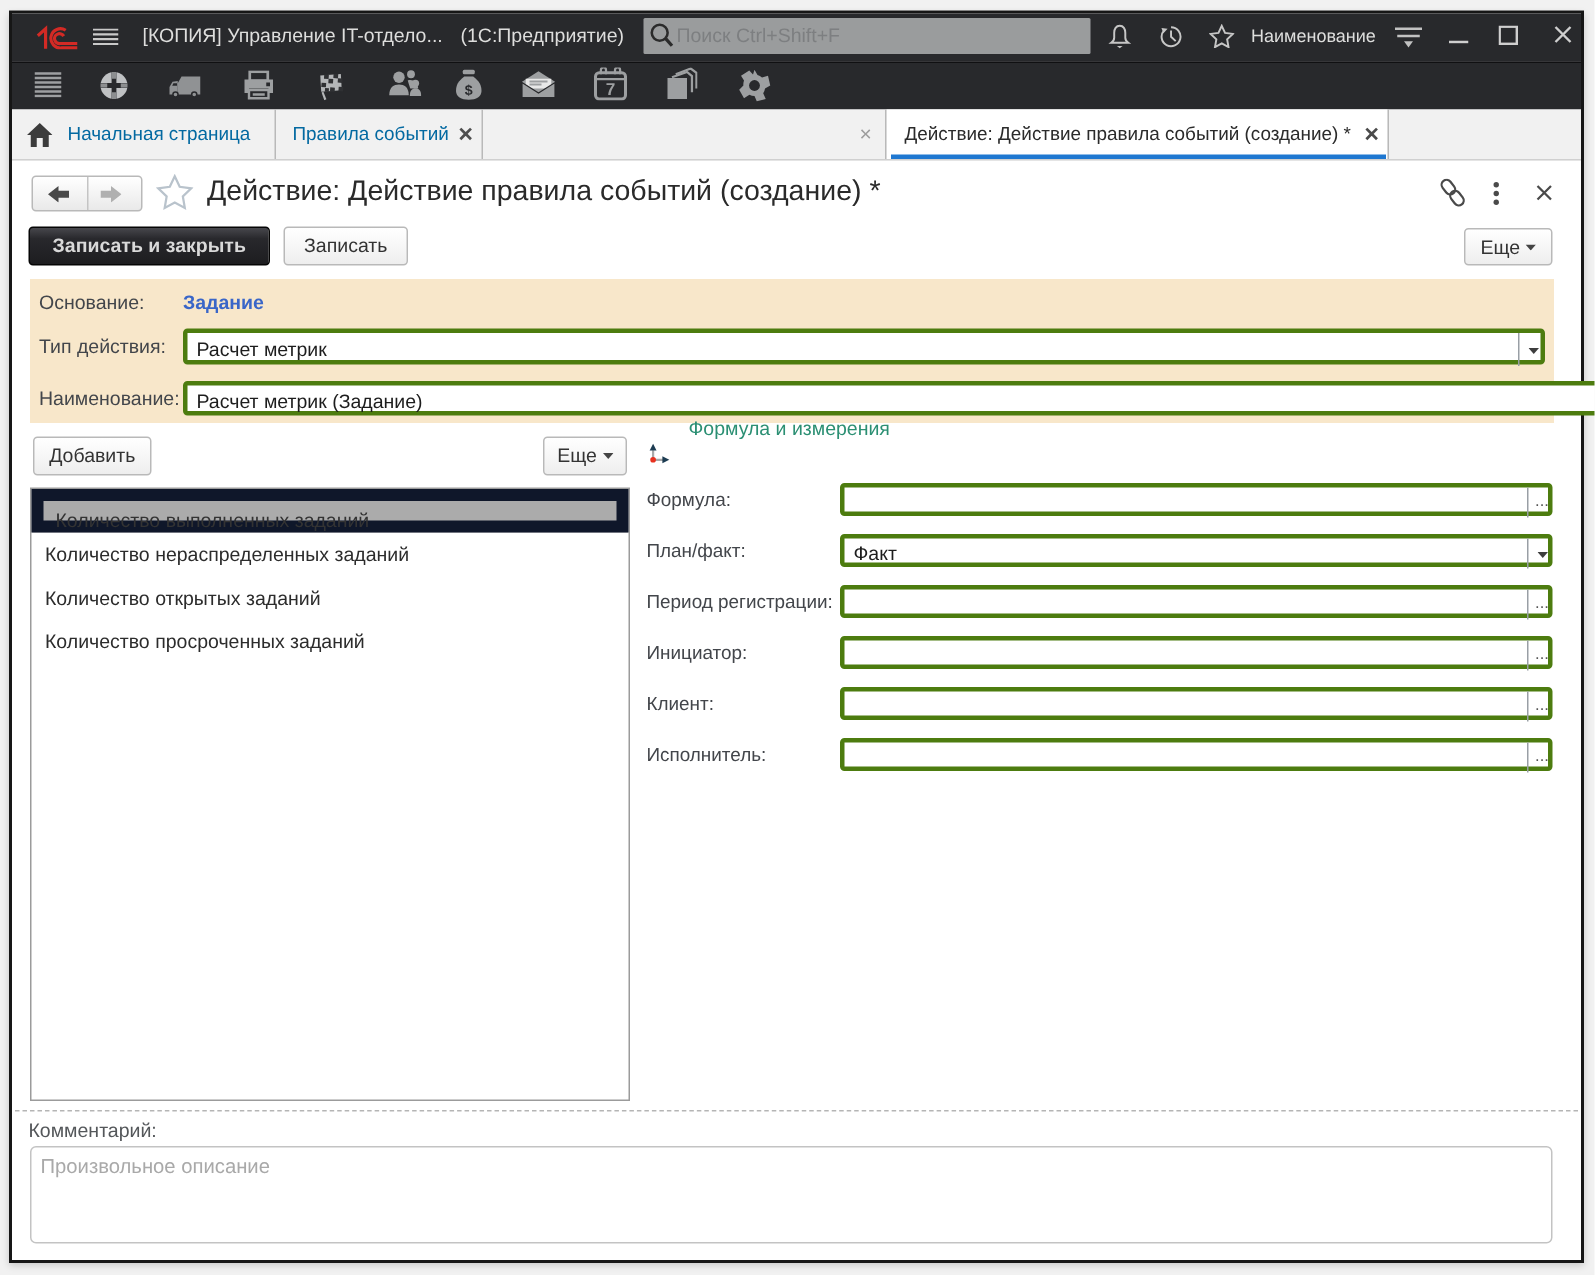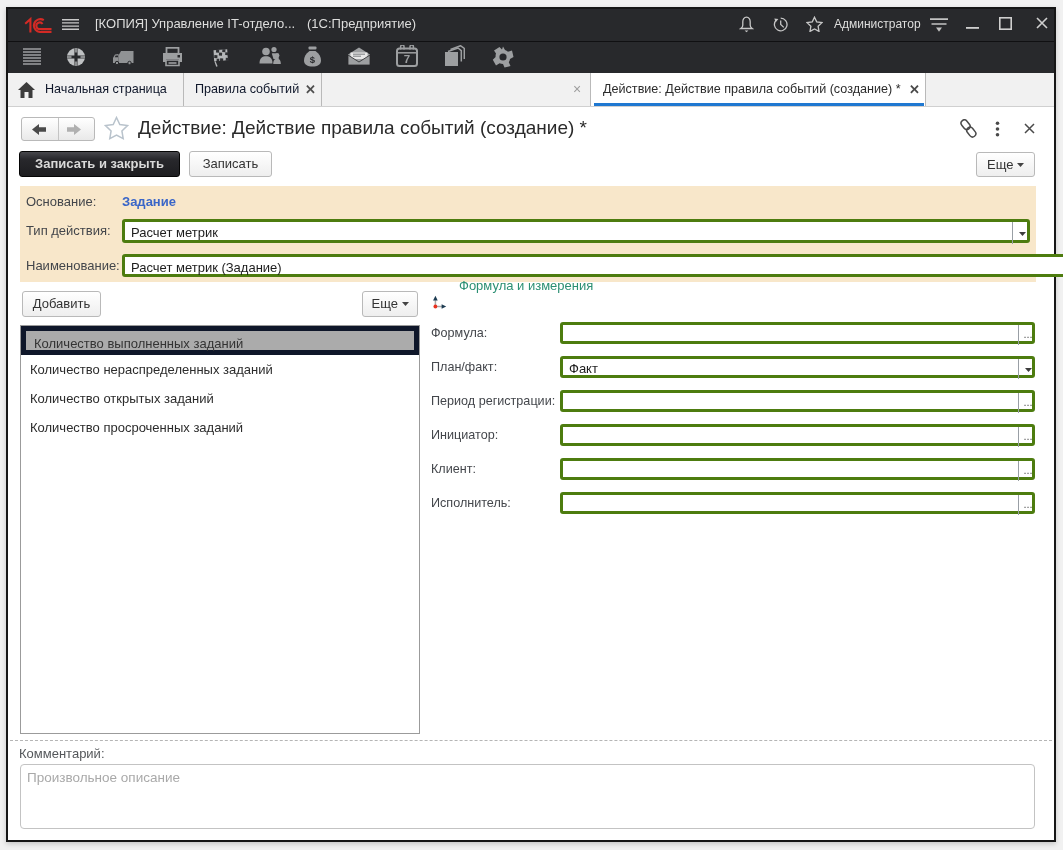--- a/index.html
+++ b/index.html
@@ -5,34 +5,34 @@
 * { margin:0; padding:0; box-sizing:border-box; }
 html,body { width:1063px; height:850px; }
 body { font-family:"Liberation Sans", sans-serif; font-size:13px; background:#f1f1f1; }
 #page { position:relative; width:1063px; height:850px; overflow:hidden; }
 .abs { position:absolute; }
 #win { position:absolute; left:6px; top:7px; width:1050px; height:835px; background:#ffffff; border:2px solid #161616; box-shadow:0 2px 5px rgba(0,0,0,0.18); }
 #titlebar { position:absolute; left:8px; top:9px; width:1046px; height:32px; background:#28292c; }
 #toolbar { position:absolute; left:8px; top:41px; width:1046px; height:32px; background:#28292c; border-top:1px solid #101012; }
 #tabbar { position:absolute; left:8px; top:73px; width:1046px; height:34px; background:#f1f1f1; border-bottom:1px solid #d0d0d0; }
 .tabsep { position:absolute; top:73px; width:1px; height:33px; background:#b9b9b9; }
-.tabtxt { position:absolute; top:73px; height:33px; line-height:33px; color:#0f172a; font-size:12.6px; }
+.tabtxt { position:absolute; top:73px; height:33px; line-height:33px; color:#0369a1; font-size:12.6px; }
 .tabx { position:absolute; top:73px; height:33px; line-height:33px; color:#9d9d9d; font-size:14px; }
 #activetab { position:absolute; left:591px; top:73px; width:334px; height:33px; background:#ffffff; }
 #tabline { position:absolute; left:594px; top:103px; width:330px; height:3px; background:#1f78d1; }
 .ttxt { color:#dededd; }
 .btn { position:absolute; background:linear-gradient(#ffffff,#eeeeee); border:1px solid #b9b9b9; border-radius:3px; color:#333; text-align:center; font-size:13px; }
 .darkbtn { position:absolute; background:linear-gradient(#47474c, #28282c 30%, #1d1d20); border:1px solid #050505; border-radius:3px; color:#d9d9d9; text-align:center; font-size:13px; font-weight:bold; }
 .inp { position:absolute; background:#fff; border:3px solid #4d7c0f; border-radius:3px; font-size:13px; color:#1d1d1d; }
 .inpseg { position:absolute; border-left:1px solid #999fa5; text-align:center; color:#444; }
 label.fl { position:absolute; color:#43464b; font-size:13px; }
 #beige { position:absolute; left:20px; top:186px; width:1016px; height:96px; background:#f8e7ca; }
 #list { position:absolute; left:20px; top:325px; width:400px; height:409px; background:#fff; border:1px solid #9b9b9b; }
 .lrow { position:absolute; left:0; width:398px; height:29px; line-height:29px; padding-left:9px; color:#2c2c2c; font-size:13px; }
-#selrow { position:absolute; left:0px; top:0px; width:398px; height:29px; line-height:26px; padding-left:8px; background:#ababab; border:5px solid #0f172a; color:#333; font-size:13px; }
+#selrow { position:absolute; left:0px; top:0px; width:398px; height:29px; line-height:26px; padding-left:8px; background:#ababab; border:8px solid #0f172a; color:#333; font-size:13px; }
 </style>
 </head>
 <body>
 <div id="page">
 <div id="win"></div>
 <div id="titlebar"></div>
 <div id="toolbar"></div>
 <div id="tabbar"></div>
 <div id="activetab"></div>
 <div id="tabline"></div>
@@ -44,34 +44,41 @@
     <path d="M22.5 8.1 A3.3 3.3 0 1 0 20.2 13 L31.5 13"></path>
   </g>
 </svg>
 <svg class="abs" style="left:62px;top:19px" width="17" height="11">
       <g stroke="#c9c9c9" stroke-width="1.4">
         <path d="M0 0.7h17M0 3.9h17M0 7.1h17M0 10.3h17"></path>
       </g>
     </svg>
 <div class="abs ttxt" style="left:95px;top:16px;font-size:13px">[КОПИЯ] Управление IT-отдело...</div>
 <div class="abs ttxt" style="left:307px;top:16px;font-size:13px">(1С:Предприятие)</div>
+<div class="abs" style="left:429px;top:12px;width:298px;height:24px;background:#9a9c9d;border-radius:1px;">
+  <svg class="abs" style="left:4px;top:3px" width="16" height="17" viewBox="0 0 16 17">
+        <circle cx="6.8" cy="6.8" r="5.3" fill="none" stroke="#2b2b2b" stroke-width="1.7"></circle>
+        <path d="M10.8 10.8 L15 15.5" stroke="#2b2b2b" stroke-width="2.2"></path>
+      </svg>
+  <div class="abs" style="left:22px;top:4px;color:#7d7f81;font-size:13px">Поиск Ctrl+Shift+F</div>
+</div>
 
 <svg class="abs" style="left:739px;top:16px" width="15" height="17" viewBox="0 0 15 17">
       <path d="M7.5 1.2 C5 1.2 3.8 3.3 3.8 5.8 L3.8 9.2 C3.8 10.6 3.1 11.6 1.8 12.5 L13.2 12.5 C11.9 11.6 11.2 10.6 11.2 9.2 L11.2 5.8 C11.2 3.3 10 1.2 7.5 1.2 Z" fill="none" stroke="#c6c6c6" stroke-width="1.3"></path>
       <path d="M5.6 14.6 L9.4 14.6 L7.5 16.2 Z" fill="#c6c6c6"></path>
     </svg>
 <svg class="abs" style="left:773px;top:17px" width="15" height="15" viewBox="0 0 15 15">
       <path d="M3.1 3.2 A6.3 6.3 0 1 0 7.7 1.2" fill="none" stroke="#c6c6c6" stroke-width="1.3"></path>
       <path d="M7.7 3.4 L7.7 7.5 L10.8 10.4" fill="none" stroke="#c6c6c6" stroke-width="1.3"></path>
       <path d="M1.3 1.6 L5.4 2.1 L2.6 5.2 Z" fill="#c6c6c6"></path>
     </svg>
 <svg class="abs" style="left:806px;top:16px" width="17" height="16" viewBox="0 0 17 16">
       <path d="M8.5 1.2 L10.7 5.9 L15.9 6.6 L12.1 10.2 L13 15.4 L8.5 12.9 L4 15.4 L4.9 10.2 L1.1 6.6 L6.3 5.9 Z" fill="none" stroke="#c6c6c6" stroke-width="1.3"></path>
     </svg>
-<div class="abs ttxt" style="left:834px;top:17px;font-size:12px;">Администратор</div>
+<div class="abs ttxt" style="left:834px;top:17px;font-size:12px;">Наименование</div>
 <svg class="abs" style="left:930px;top:18px" width="18" height="14" viewBox="0 0 18 14">
       <g stroke="#c2c2c2" stroke-width="1.7">
         <path d="M0 1.2h18M1.5 6h15"></path>
       </g>
       <path d="M6 9.5 l6 0 l-3 4.2 Z" fill="#c2c2c2"></path>
     </svg>
 <svg class="abs" style="left:966px;top:27px" width="13" height="3">
       <rect width="13" height="1.8" fill="#cfcfcf"></rect>
     </svg>
 <svg class="abs" style="left:999px;top:17px" width="13" height="13">

